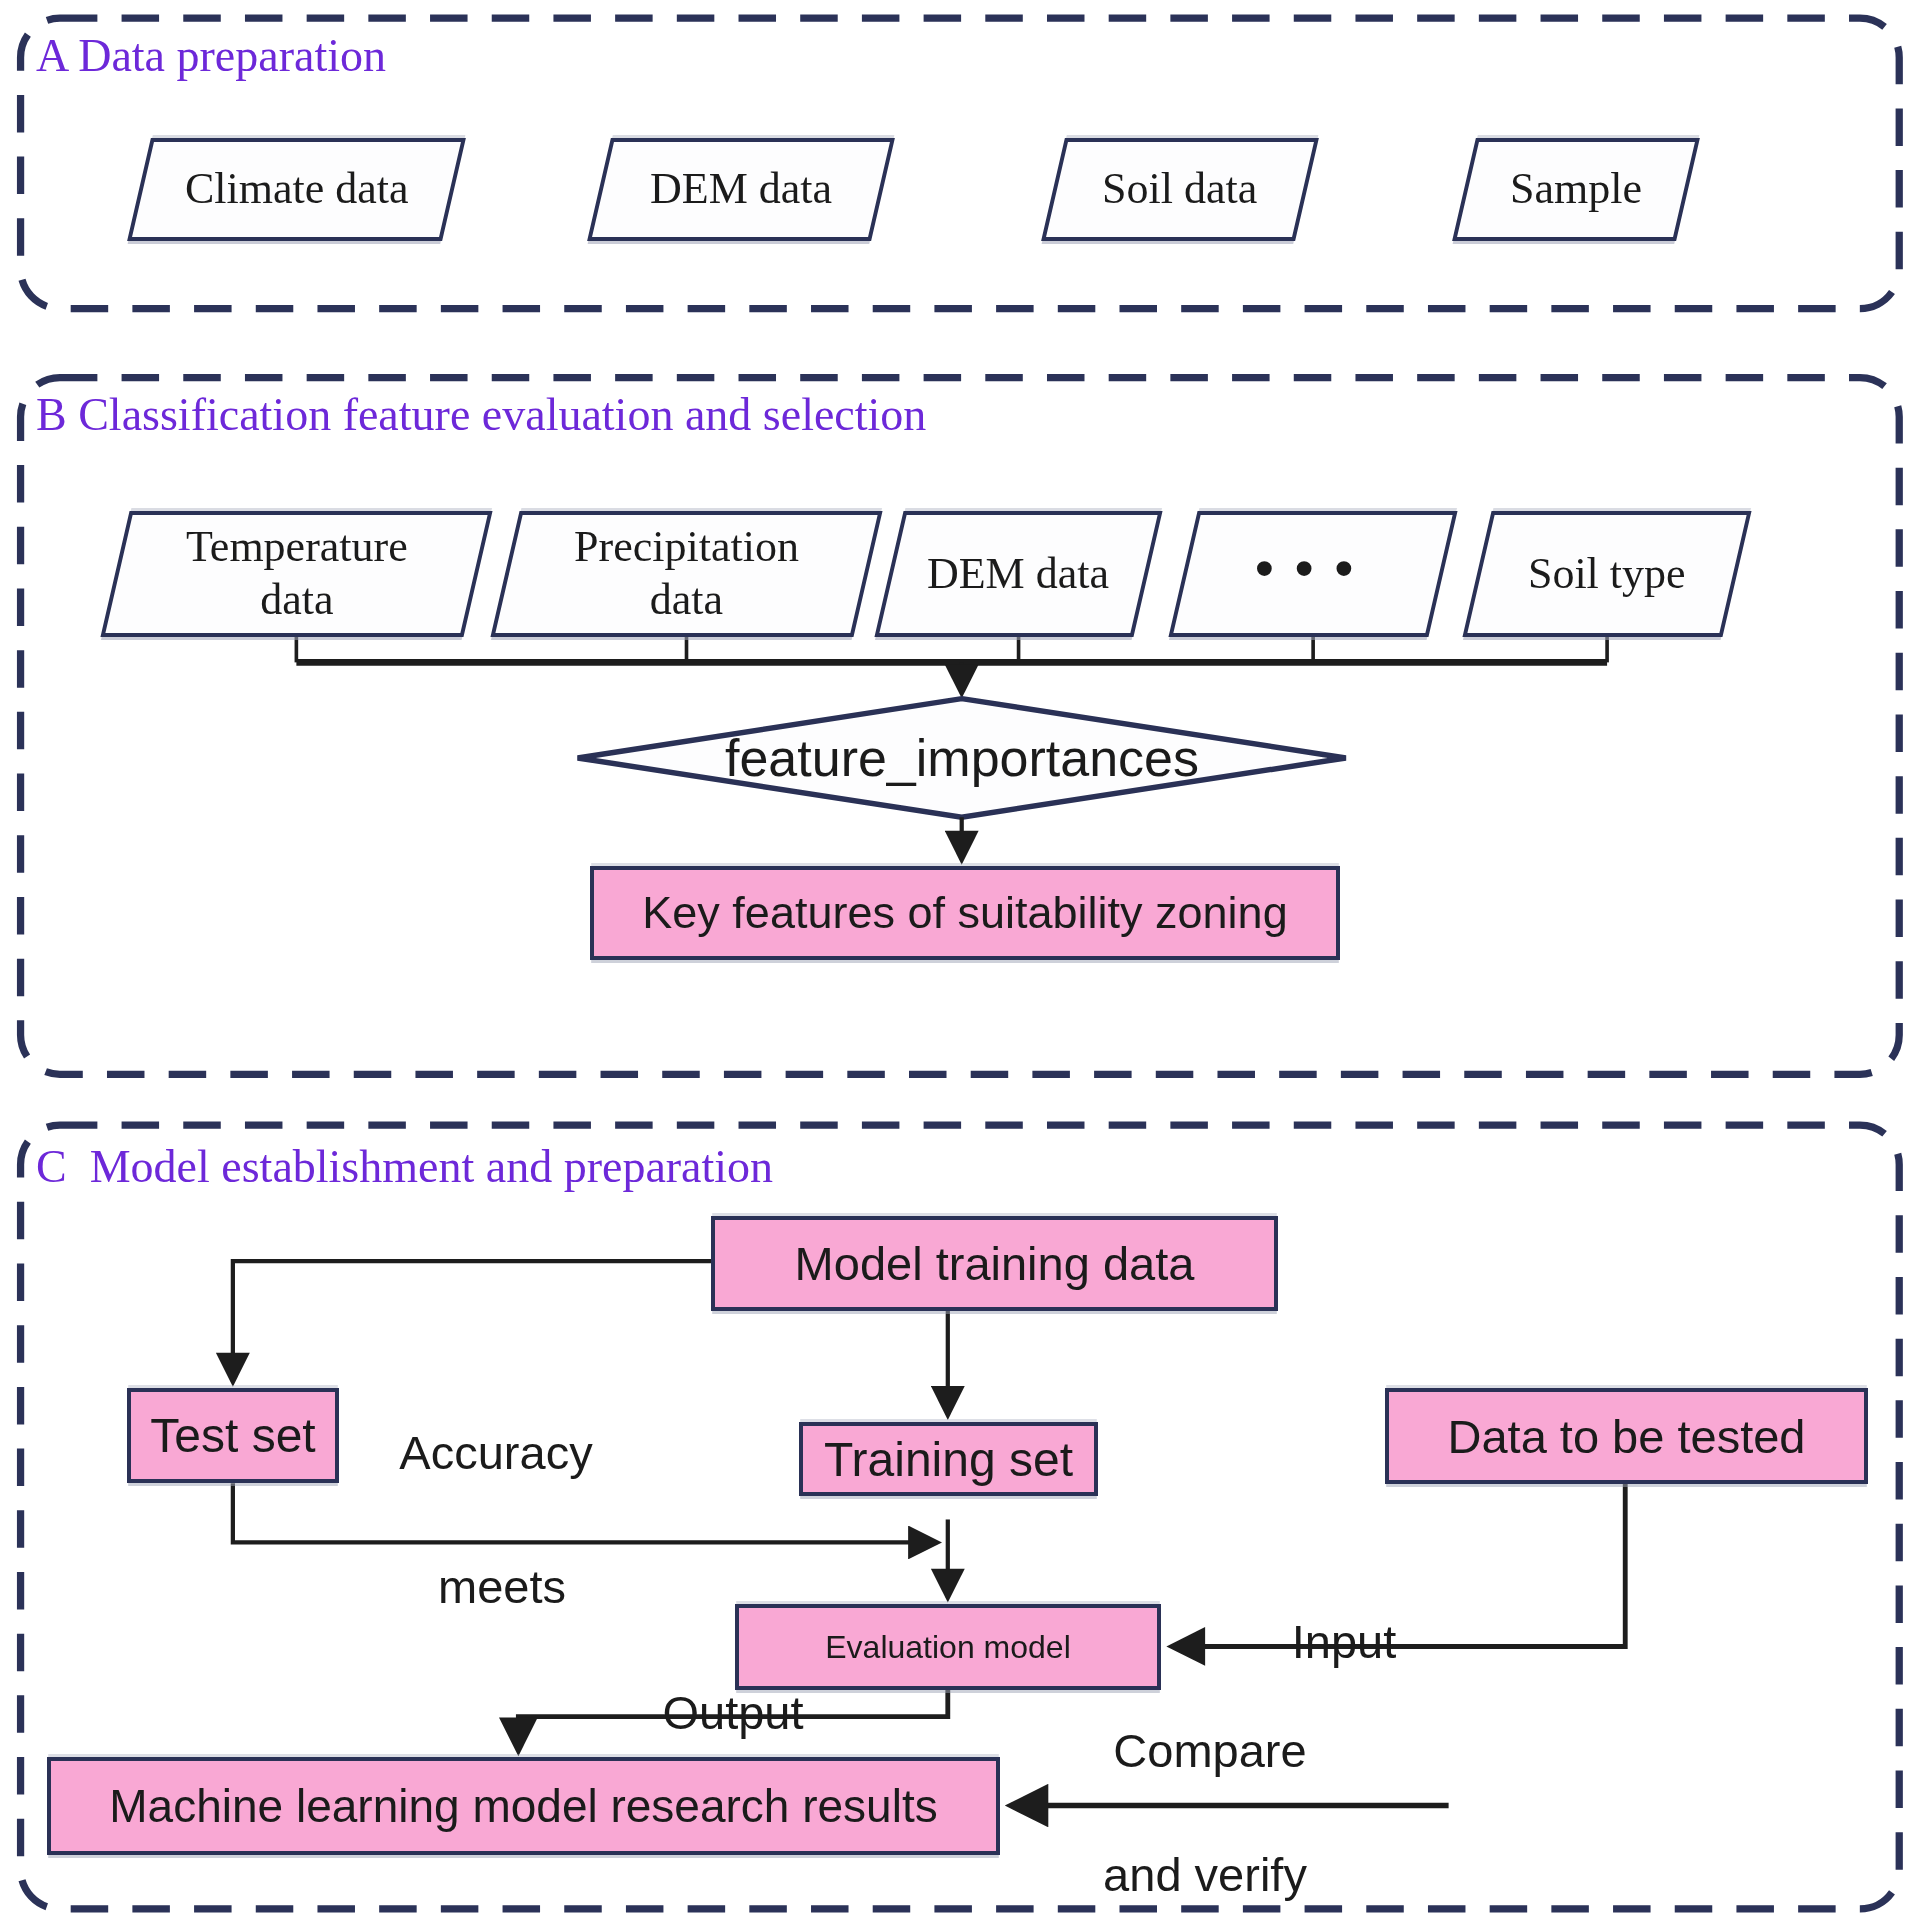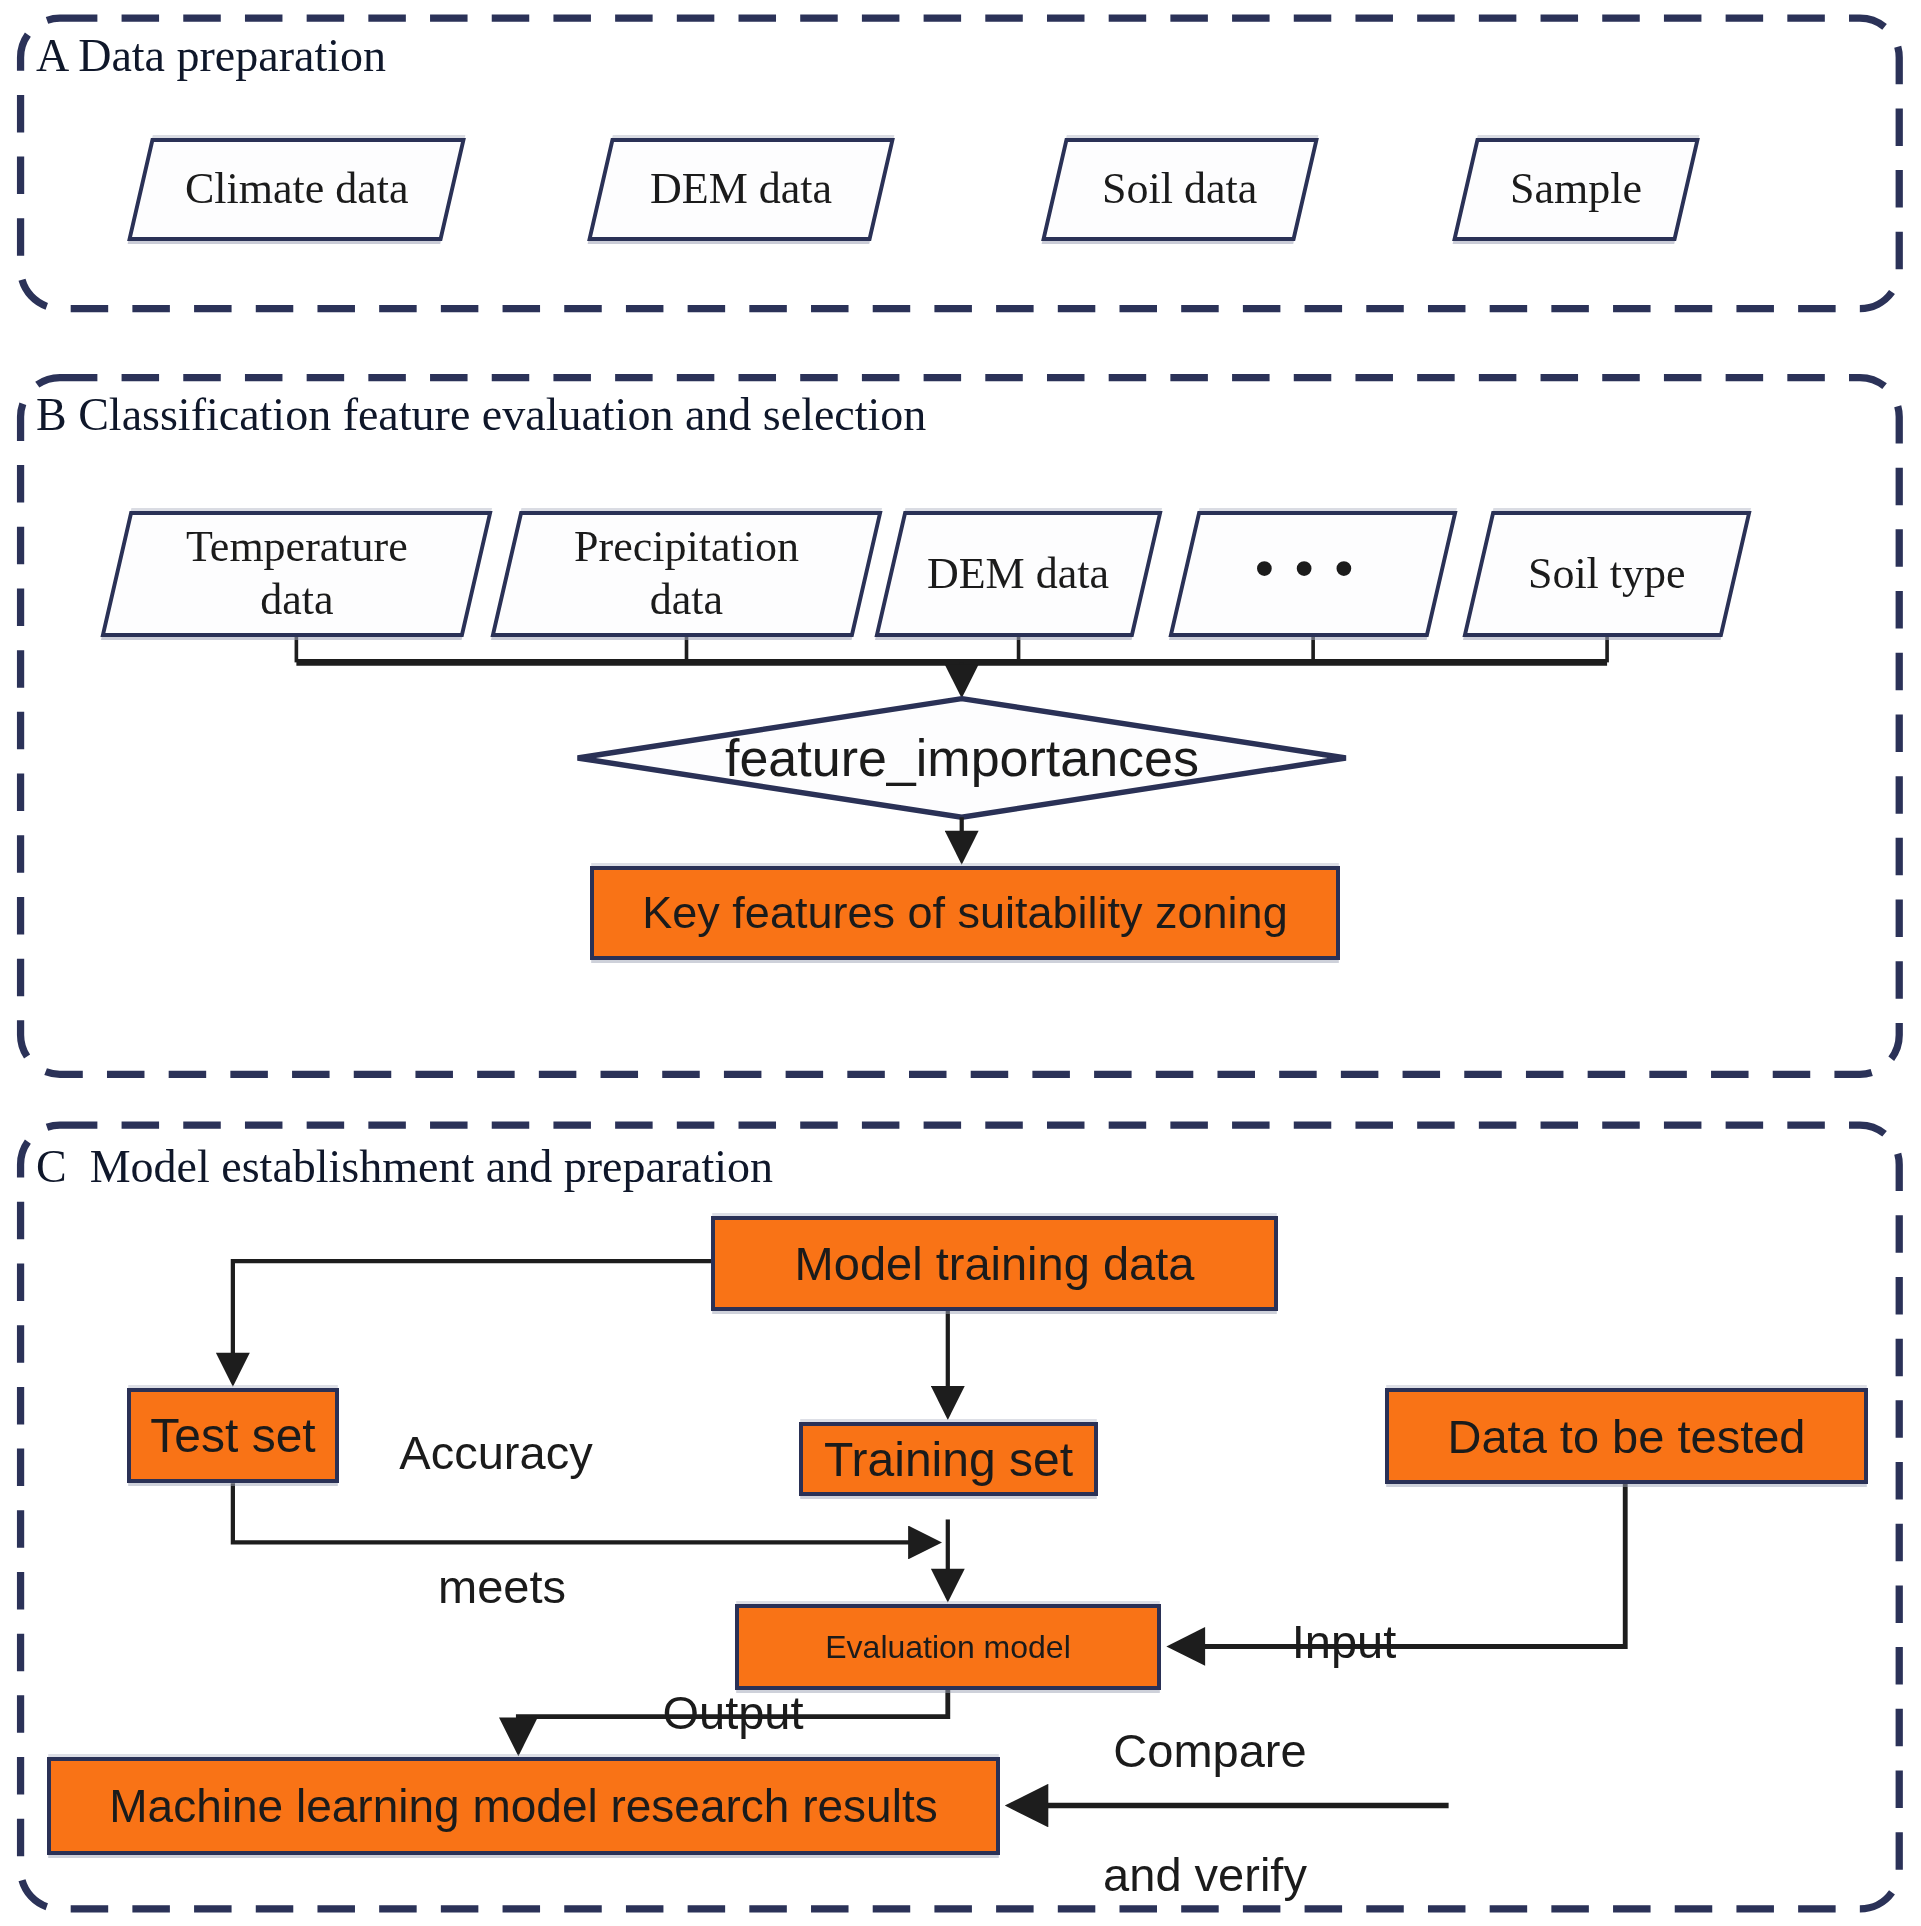--- a/index.html
+++ b/index.html
@@ -15,21 +15,21 @@
     background:#ffffff;
     overflow:hidden;
     font-family:"Liberation Sans","DejaVu Sans",sans-serif;
     color:var(--ink);
   }
   svg.underlay{position:absolute;left:0;top:0;}
   .ptitle{
     position:absolute;
     font-family:"Liberation Serif","DejaVu Serif",serif;
     font-size:46px;
-    color:#0f172a;
+    color:#6d28d9;
     white-space:pre;
   }
   .pgram{
     position:absolute;
     box-sizing:border-box;
     border:4.8px solid var(--navy);
     background:#fdfdfe;
     transform:skewX(-13deg);
     display:flex;align-items:center;justify-content:center;
     box-shadow:0 4.2px 0 -1.2px rgba(158,163,182,.55), 0 -4.2px 0 -1.2px rgba(158,163,182,.38);
@@ -47,21 +47,21 @@
   .pg-inner.dots{
     font-size:91px;
     font-weight:700;
     letter-spacing:17px;
     transform:skewX(13deg) translateY(-29px);
   }
   .cbox{
     position:absolute;
     box-sizing:border-box;
     border:4.8px solid var(--navy);
-    background:#f97316;
+    background:#f9a8d4;
     display:flex;flex-direction:column;align-items:center;justify-content:center;
     text-align:center;
     font-family:"Liberation Sans","DejaVu Sans",sans-serif;
     color:var(--ink);
     white-space:nowrap;
     box-shadow:0 4.2px 0 -1.2px rgba(158,163,182,.5), 0 -4.2px 0 -1.2px rgba(158,163,182,.35);
   }
   .diamond-label{
     position:absolute;
     transform:translate(-50%,-50%);

